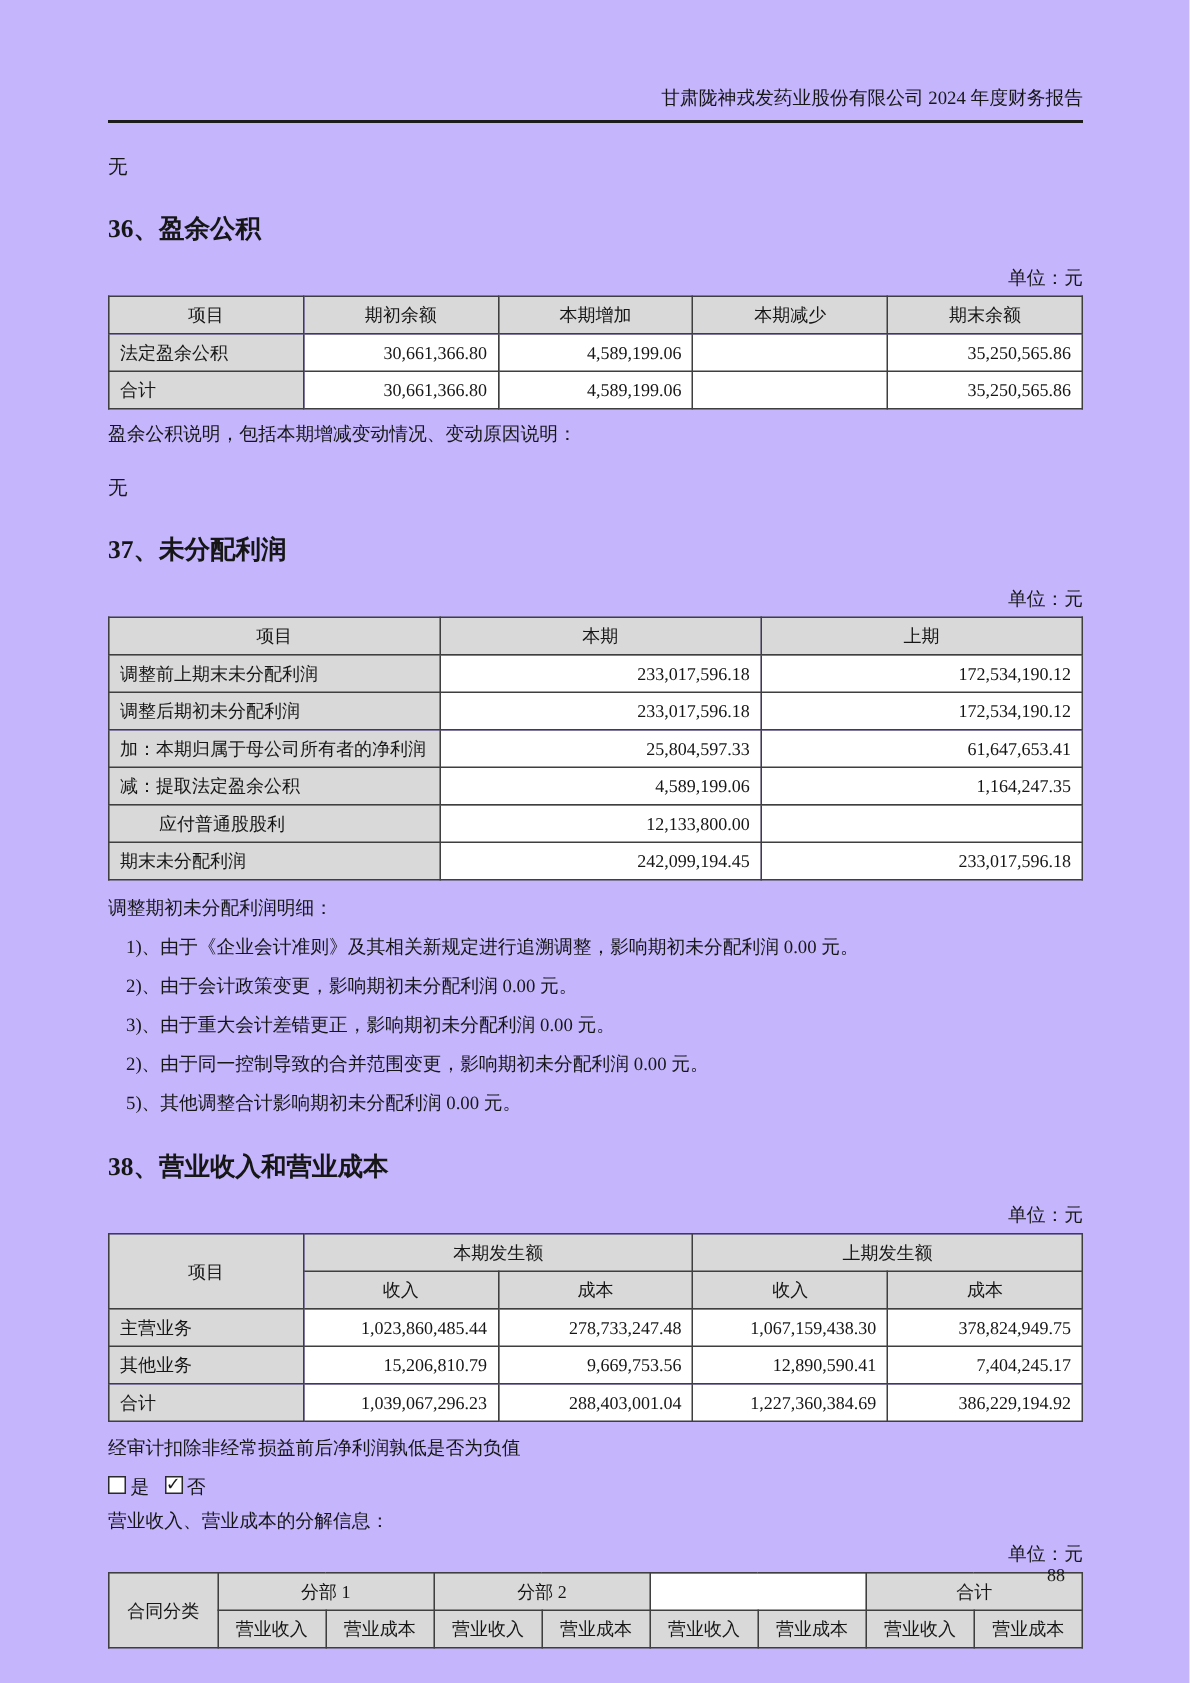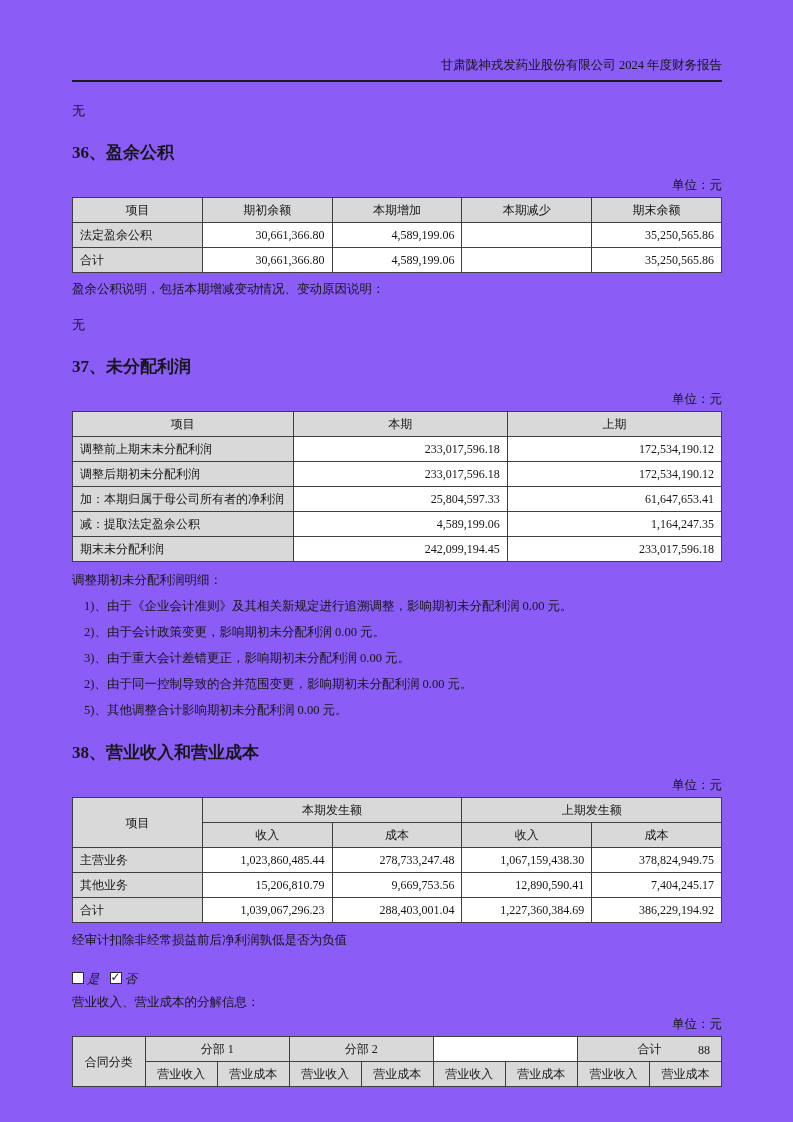--- a/index.html
+++ b/index.html
@@ -1,21 +1,21 @@
 <!DOCTYPE html>
 <html lang="zh"><head>
 <meta charset="utf-8">
 <style>
   html,body { margin:0; padding:0; background:#ffffff; }
   .page {
     position:relative;
     width:793px; height:1122px;
     box-sizing:border-box;
     padding:0 71px 0 72px;
-    background:#8b5cf6;
+    background:#c4b5fd;
     color:#161616;
     font-family:"Liberation Serif","DejaVu Serif",serif;
     overflow:hidden;
   }
   .doc-header {
     padding-top:57px;
     padding-bottom:6px;
     border-bottom:2px solid #1c1c1c;
     text-align:right;
     font-size:12.5px;
@@ -55,21 +55,21 @@
   .label { text-align:left; }
   .num   { text-align:right; background:#ffffff; }
   .indent2 { padding-left:33px !important; }
   .detail { margin:9px 12px 0; }
   .mt10 { margin-top:10px; }
   .mt9  { margin-top:9px; }
   .mt6  { margin-top:6px; }
   .mt23 { margin-top:23px; }
   .mt27 { margin-top:27px; }
   .unit-tight { margin:5px 0 4px; }
-  .cb-line { margin:22px 0 0;font-style:italic; }
+  .cb-line { margin:9px 0 0; }
   .cb-group { margin-right:10px; white-space:nowrap; }
   .cb {
     display:inline-block;
     width:10px; height:10px;
     border:1px solid #2a2a2a;
     margin-right:3px;
     position:relative;
     top:1px;
     background:#fff;
   }
@@ -167,20 +167,25 @@
       <td class="gray label">加：本期归属于母公司所有者的净利润</td>
       <td class="num">25,804,597.33</td>
       <td class="num">61,647,653.41</td>
     </tr>
     <tr>
       <td class="gray label">减：提取法定盈余公积</td>
       <td class="num">4,589,199.06</td>
       <td class="num">1,164,247.35</td>
     </tr>
     <tr>
+      <td class="gray label indent2">应付普通股股利</td>
+      <td class="num">12,133,800.00</td>
+      <td class="num"></td>
+    </tr>
+    <tr>
       <td class="gray label">期末未分配利润</td>
       <td class="num">242,099,194.45</td>
       <td class="num">233,017,596.18</td>
     </tr>
   </tbody>
     </table>
 
   <p class="body-line mt10">调整期初未分配利润明细：</p>
   <p class="body-line detail">1)、由于《企业会计准则》及其相关新规定进行追溯调整，影响期初未分配利润 0.00 元。</p>
   <p class="body-line detail">2)、由于会计政策变更，影响期初未分配利润 0.00 元。</p>

